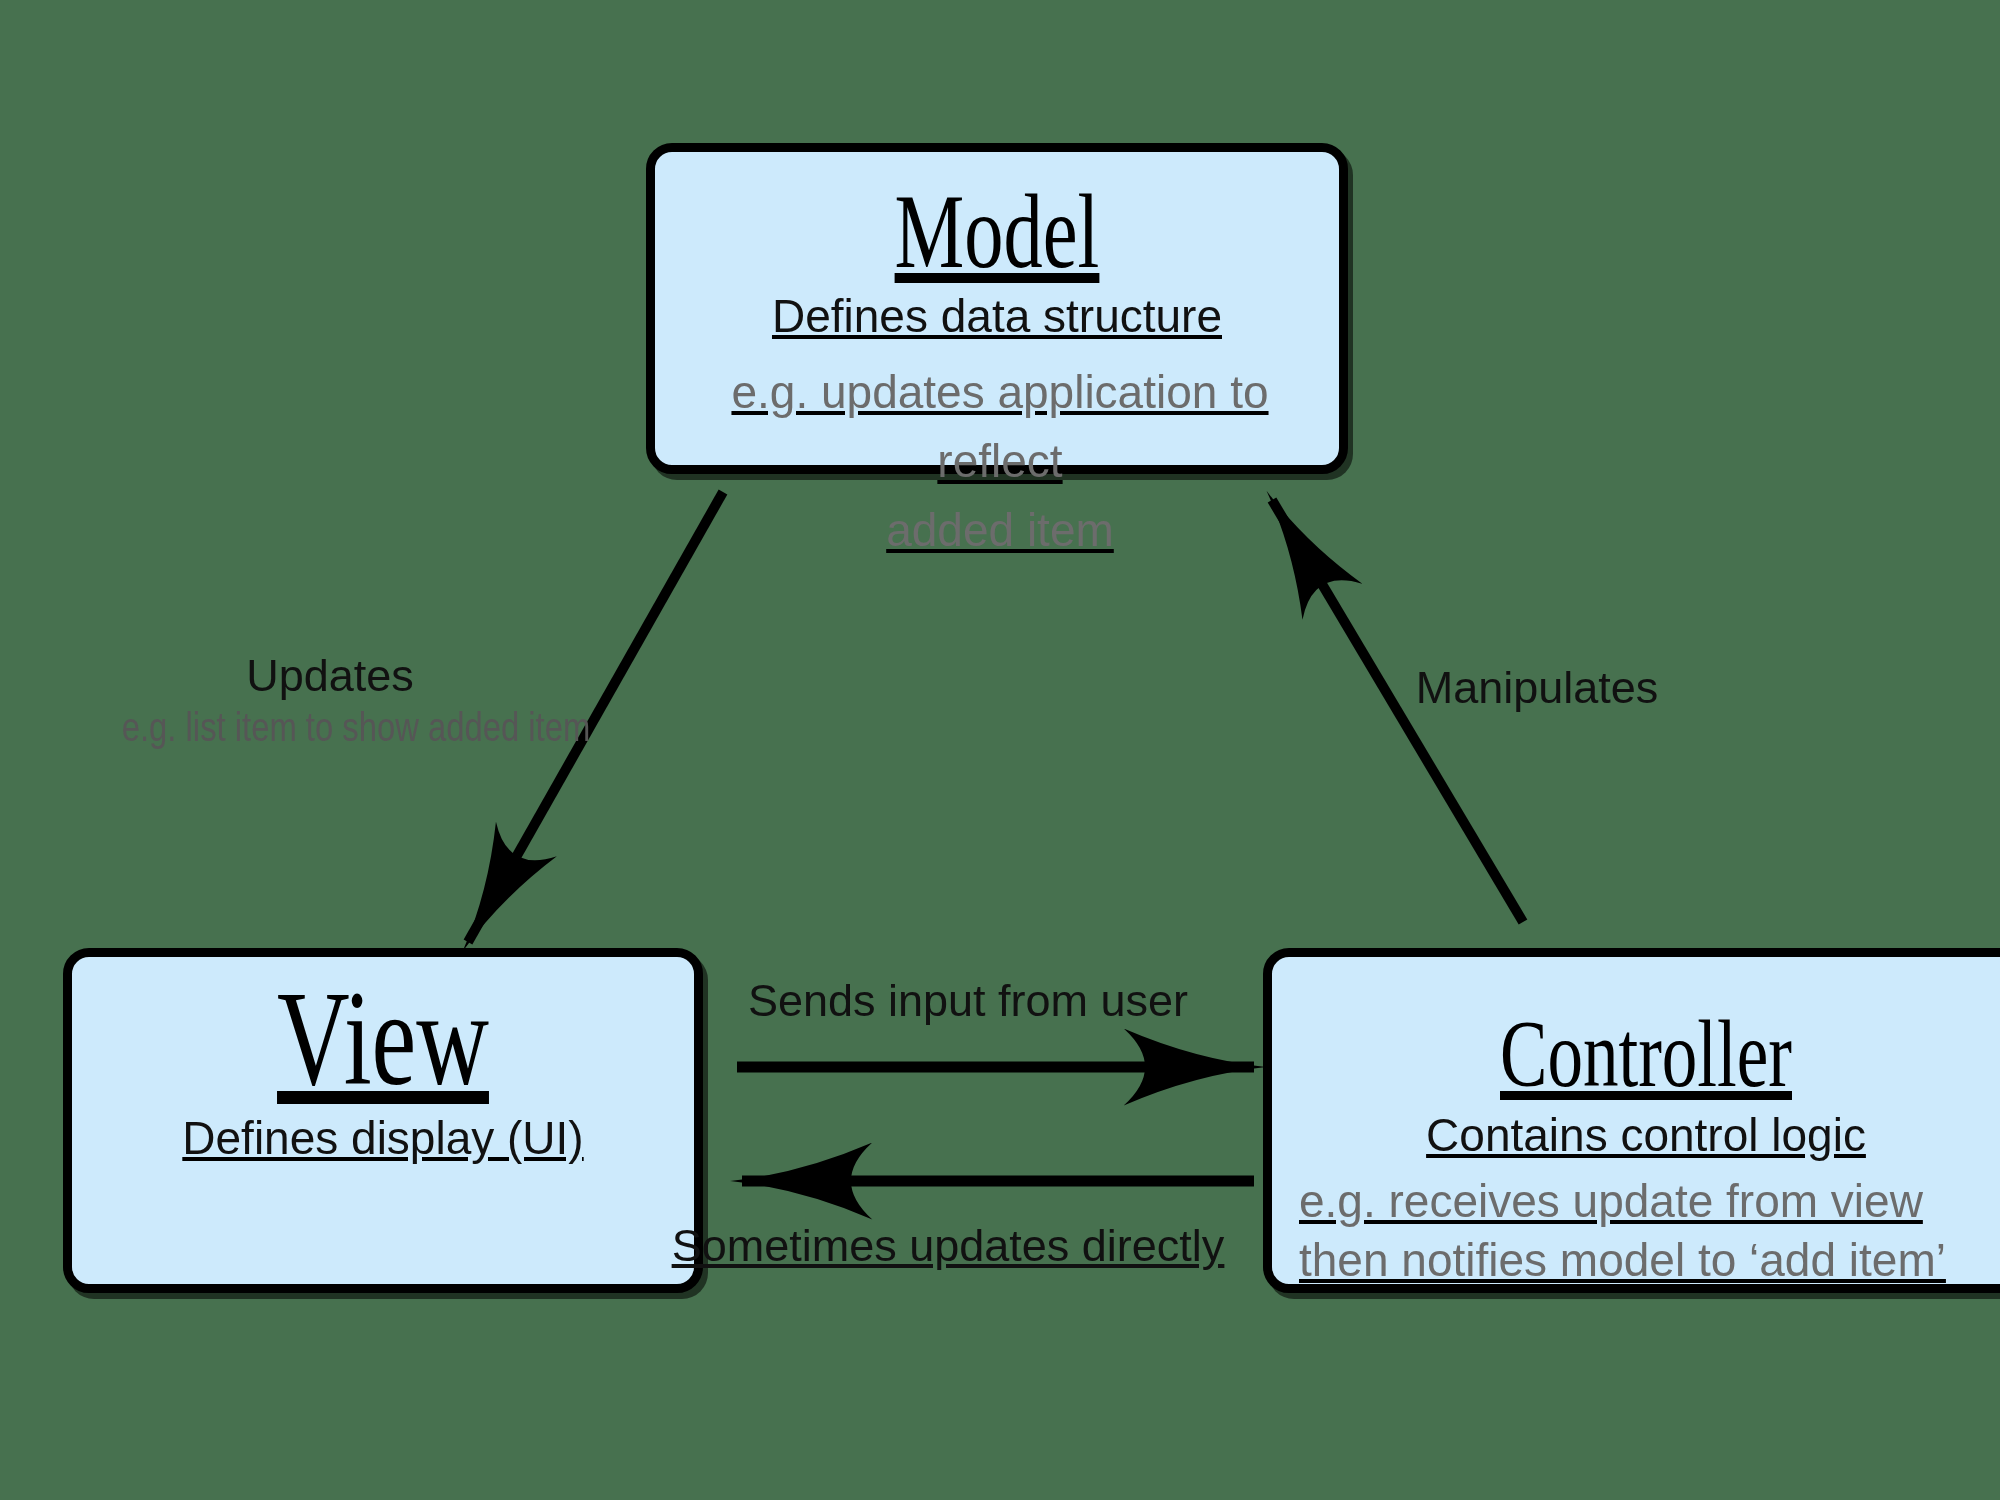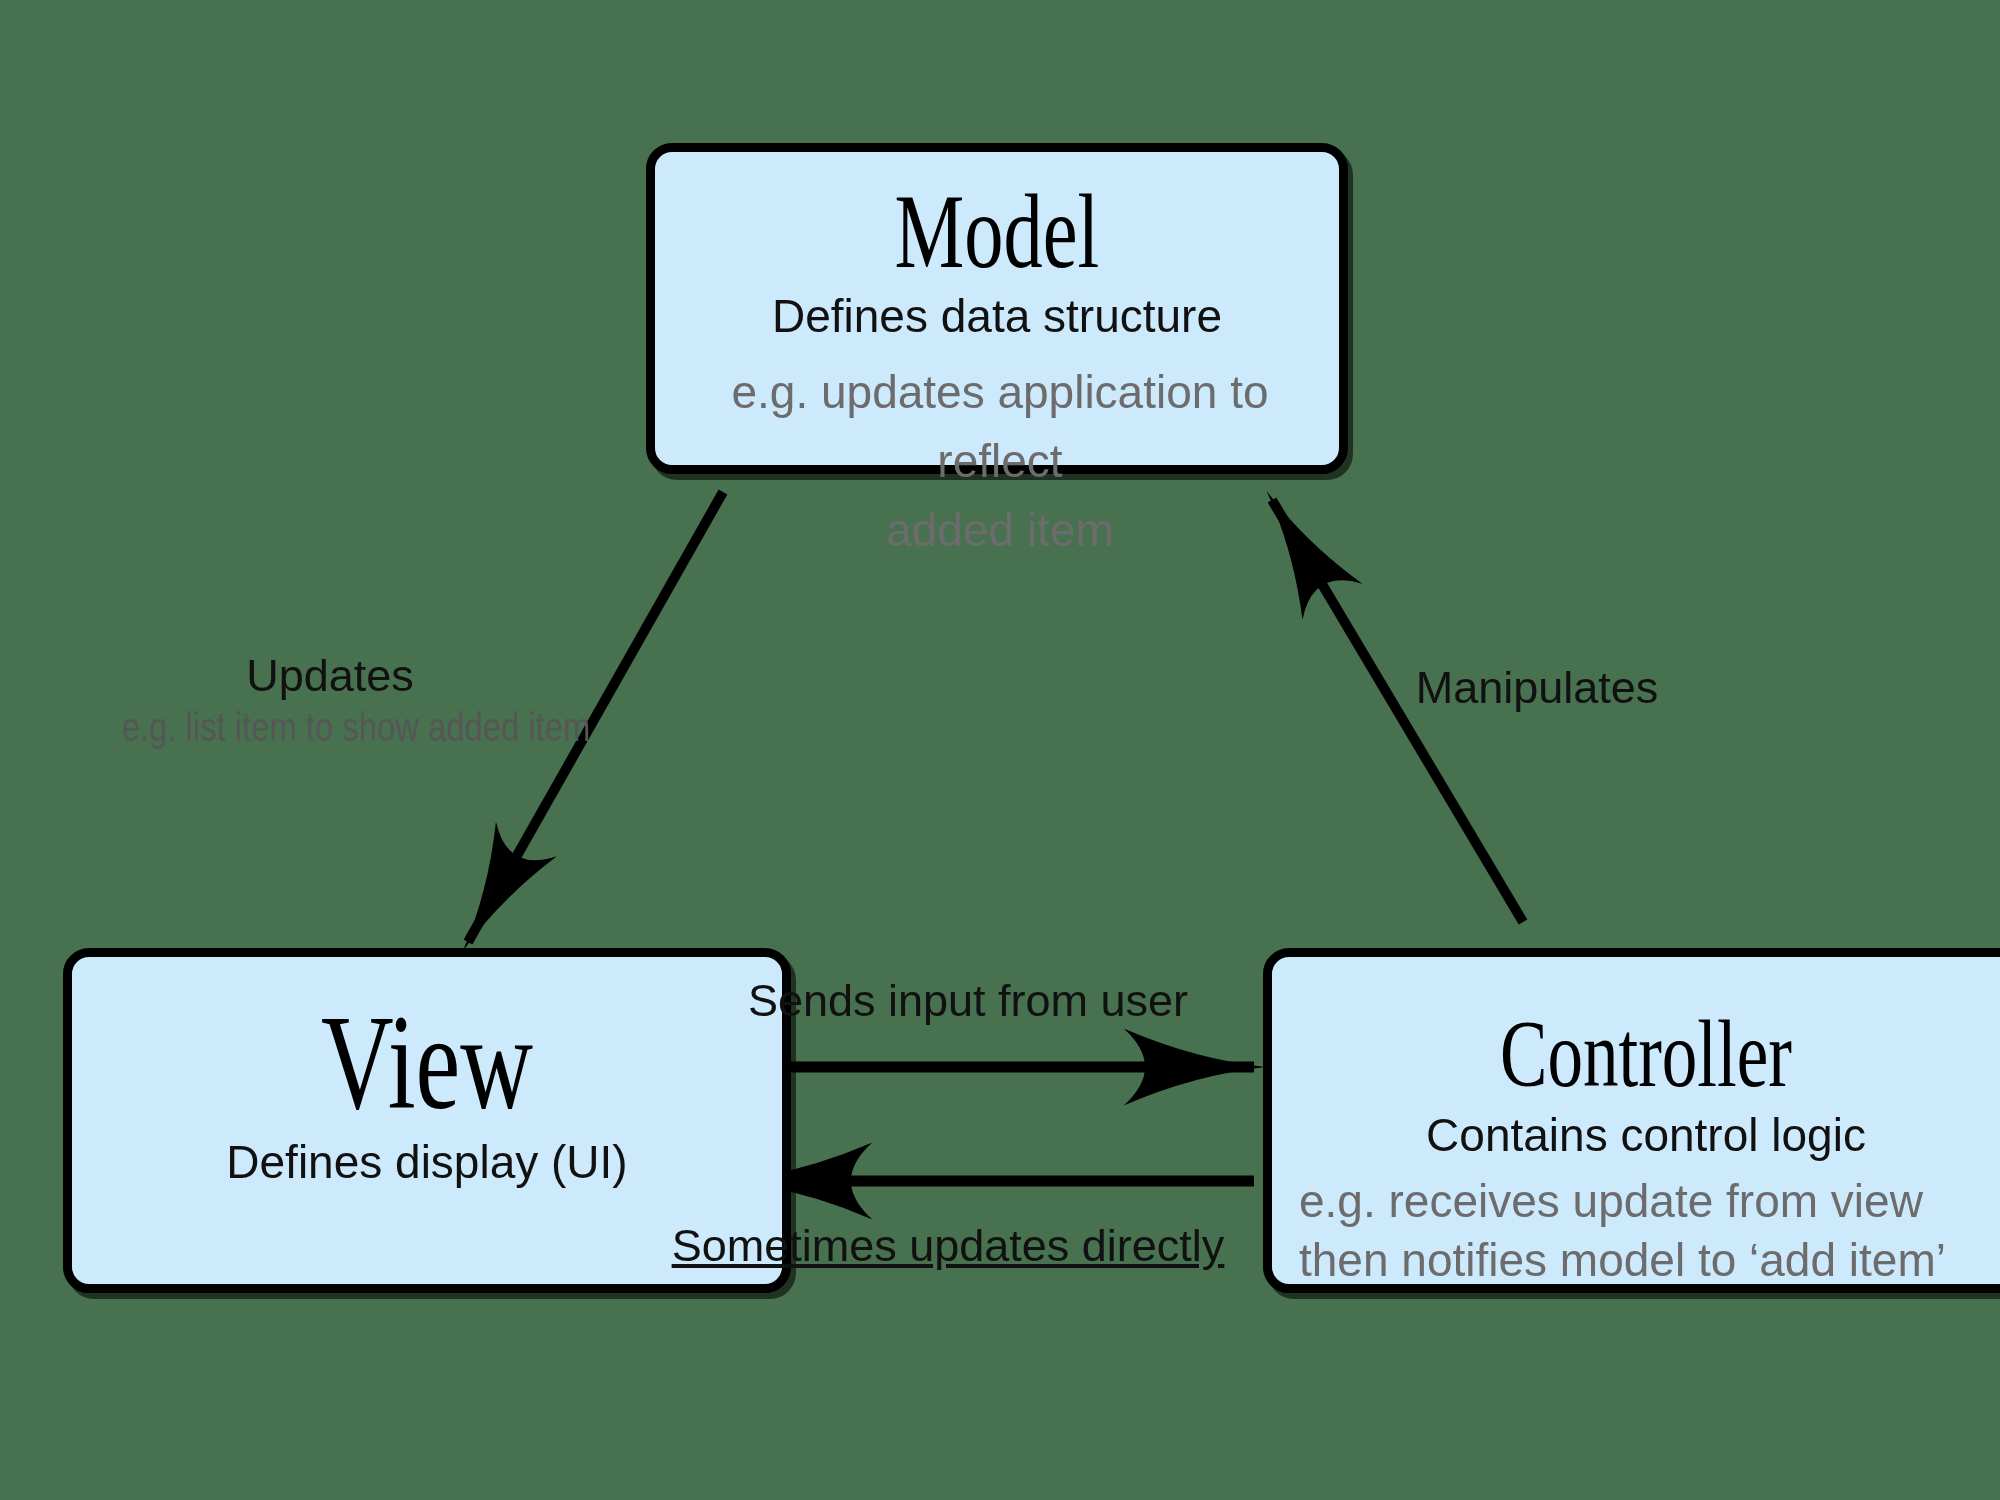--- a/index.html
+++ b/index.html
@@ -12,23 +12,24 @@
   }
   .arrows{position:absolute;left:0;top:0;width:2000px;height:1500px;}
   .box{
     position:absolute;
     box-sizing:border-box;
     background:var(--c-box_fill,#cdeafc);
     border:9px solid var(--c-box_border,#000);
     border-radius:26px;
     box-shadow:5px 6px 0 rgba(0,0,0,0.55);
     text-align:center;
+    text-decoration:underline;
   }
   .box.model{left:646px;top:143px;width:702px;height:331px;padding-top:26px;}
-  .box.view{left:63px;top:948px;width:728px;height:345px;padding-top:36px;}
+  .box.view{left:63px;top:948px;width:640px;height:345px;padding-top:12px;}
   .box.controller{left:1263px;top:948px;width:766px;height:345px;padding-top:48px;}
   .title{
     font-family:"Liberation Serif", serif;
     color:var(--c-title_text,#000);
     line-height:1.02;
     transform:scaleX(0.74);
     transform-origin:50% 50%;
     white-space:nowrap;
   }
   .model .title{font-size:106px;}

